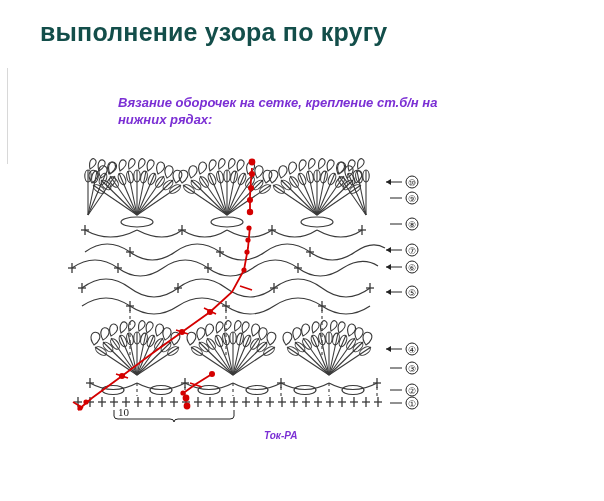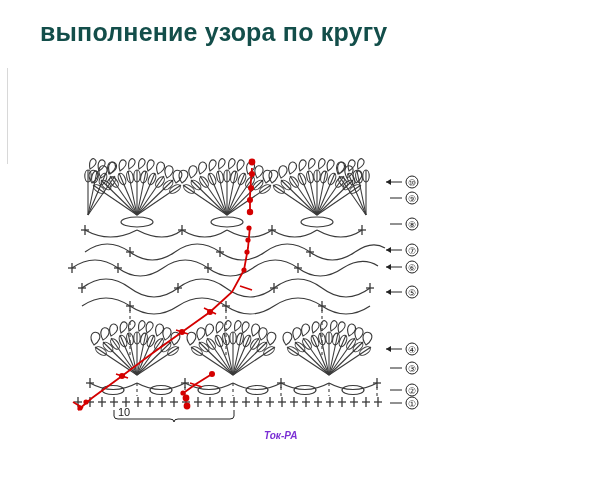--- a/index.html
+++ b/index.html
@@ -64,32 +64,33 @@
     width: 604px;
     height: 290px;
   }
   svg.chart { display: block; }
   .repeat-label {
     position: absolute;
     left: 118px;
     top: 406px;
     font-size: 11px;
     color: #222222;
-    font-family: Liberation Sans, sans-serif;
+    font-family: Liberation Serif, serif;
   }
 </style>
 </head>
 <body>
 
 <div id="page">
 
   <div class="title">выполнение узора по кругу</div>
 
   <div class="edge-line"></div>
 
+  <div class="subtitle">Вязание  оборочек на сетке, крепление ст.б/н на нижних рядах:</div>
 
   <div class="chart-wrap">
     <svg class="chart" width="604" height="290" viewBox="0 0 604 290">
       <defs>
         <g id="sc">
           <line x1="0" y1="-5" x2="0" y2="5" stroke="#3a3a3a" stroke-width="1.3"></line>
           <line x1="-4" y1="0" x2="4" y2="0" stroke="#3a3a3a" stroke-width="1.3"></line>
         </g>
         <g id="picotFan">
           <path d="M0,0 C-3,-6 -3,-12 0,-15 C3,-12 3,-6 0,0 Z" fill="none" stroke="#3a3a3a" stroke-width="1.2"></path>

